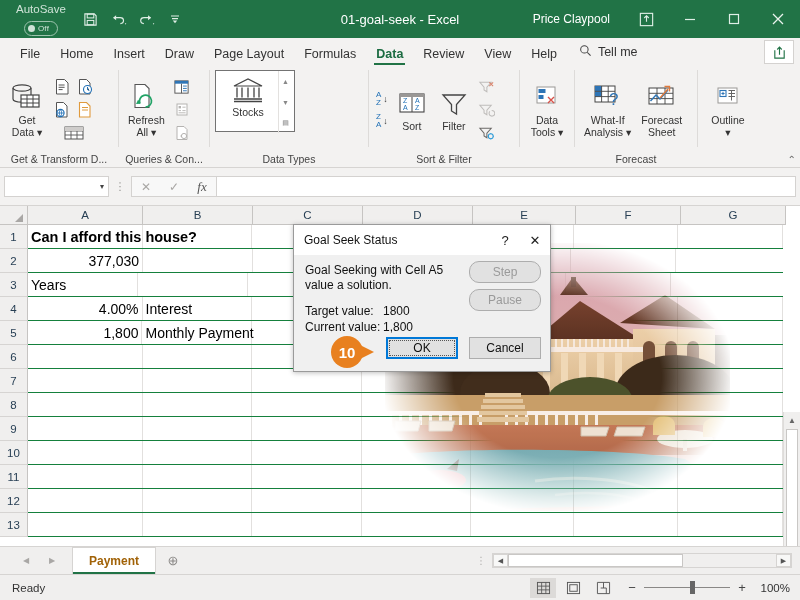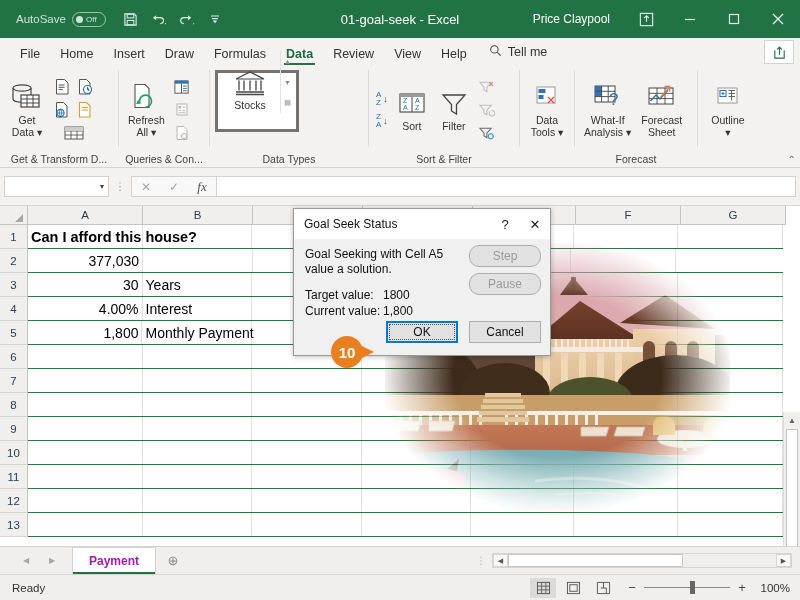--- a/index.html
+++ b/index.html
@@ -10,21 +10,21 @@
     background: #fff;
   }
   #app { position: relative; width: 800px; height: 600px; background:#fff; }
 
   
   .titlebar {
     position:absolute; left:0; top:0; width:800px; height:38px;
     background:#217346; color:#fff;
     display:flex; align-items:center;
   }
-  .tb-autosave { display:flex; align-items:center; gap:6px; margin-left:16px; }
+  .tb-autosave { display:flex; align-items:center; gap:6px; margin-left:16px;flex-direction:column; }
   .tb-autosave .lbl { font-size:11.5px; color:#cfe3d7; }
   .toggle {
     width:34px; height:15px; border-radius:8px; border:1px solid #9dc4ae;
     display:flex; align-items:center; gap:3px; padding:0 3px; background:transparent;
   }
   .toggle .knob { width:7px; height:7px; border-radius:50%; background:#cfe3d7; }
   .toggle .ttxt { font-size:8px; color:#cfe3d7; letter-spacing:.2px; }
   .qat { display:flex; align-items:center; gap:2px; margin-left:12px; }
   .qat-btn {
     width:26px; height:26px; display:flex; align-items:center; justify-content:center;
@@ -78,22 +78,22 @@
   .rsep { width:1px; background:#dddbd9; margin:4px 0 20px 0; }
   .bigbtn {
     display:flex; flex-direction:column; align-items:center; justify-content:flex-start;
     font-size:10.5px; color:#333; padding:2px 4px; min-width:40px; line-height:11.5px;
     text-align:center;
   }
   .bigbtn .glyph { height:34px; display:flex; align-items:center; justify-content:center; }
   .smallgrid { display:grid; grid-template-columns:auto auto; gap:1px 1px; }
   .smallbtn { width:22px; height:22px; display:flex; align-items:center; justify-content:center; }
   .dtbox {
-    border:3px solid #737373; background:#fff; display:flex; align-items:flex-end;
-    height:62px; margin-top:1px; padding:16px 2px;
+    border:1px solid #737373; background:#fff; display:flex; align-items:flex-start;
+    height:62px; margin-top:1px; padding:0 2px;
   }
   .gallery-scroll { display:flex; flex-direction:column; width:14px; height:62px;
     border-left:1px solid #e3e1df; }
   .gsb { flex:1; display:flex; align-items:center; justify-content:center; color:#888; font-size:7px; }
   .sortminis { display:flex; flex-direction:column; gap:6px; padding:0 2px; }
   .azrow { display:flex; align-items:center; font-size:9px; color:#333; }
   .azrow .col { display:flex; flex-direction:column; line-height:8px; font-size:8px; }
   .azrow .col .a { color:#1f6fb5; } .azrow .col .z { color:#1f6fb5; }
   .collapse-ribbon { position:absolute; right:4px; bottom:2px; color:#666; font-size:10px; }
 
@@ -167,21 +167,21 @@
   .sheetbar {
     position:absolute; left:0; top:546px; width:800px; height:28px;
     background:#f0efee; border-top:1px solid #d6d4d2; display:flex; align-items:center;
   }
   .navarrows { display:flex; align-items:center; gap:2px; padding-left:14px; }
   .navarrow { width:24px; height:20px; display:flex; align-items:center; justify-content:center;
     color:#a9a7a5; font-size:8px; }
   .sheettab {
     margin-left:8px; height:27px; background:#fff; border:1px solid #d6d4d2; border-bottom:none;
     display:flex; align-items:center; padding:0 16px; font-size:12px; font-weight:bold;
-    color:#a21caf; position:relative;
+    color:#a16207; position:relative;
   }
   .sheettab::after { content:''; position:absolute; left:0; right:0; bottom:0; height:2px; background:#217346; }
   .addsheet { width:34px; height:26px; display:flex; align-items:center; justify-content:center;
     color:#8a8886; font-size:13px; }
   .sb-dots { margin-left:auto; color:#b0aeac; font-size:10px; padding-right:6px; }
   .hscroll { width:300px; height:15px; background:#f0efee; border:1px solid #d6d4d2;
     display:flex; align-items:center; margin-right:8px; }
   .hs-arrow { width:15px; height:13px; display:flex; align-items:center; justify-content:center;
     color:#555; font-size:7px; border:1px solid #d6d4d2; background:#f8f8f7; }
   .hs-track { flex:1; height:13px; position:relative; }
@@ -199,21 +199,21 @@
   .viewbtn { width:26px; height:20px; display:flex; align-items:center; justify-content:center; color:#555; }
   .viewbtn.active { background:#dcdad8; }
   .zoomctl { display:flex; align-items:center; gap:6px; margin-left:6px; }
   .zoom-minus, .zoom-plus { font-size:13px; color:#444; width:12px; text-align:center; }
   .zoom-track { width:86px; height:1px; background:#8a8886; position:relative; }
   .zoom-thumb { position:absolute; left:46px; top:-6px; width:5px; height:13px; background:#666; }
   .zoom-pct { font-size:11.5px; color:#333; width:36px; text-align:right; }
 
   
   .dialog {
-    position:absolute; left:293px; top:208px; width:258px; height:148px;
+    position:absolute; left:293px; top:224px; width:258px; height:148px;
     background:#f0f0f0; border:1px solid #9a9a9a; box-shadow:0 1px 5px rgba(0,0,0,.25);
   }
   .dlg-title {
     height:30px; background:#fff; display:flex; align-items:center; padding-left:10px;
   }
   .dlg-title .t { font-size:12px; color:#111; }
   .dlg-title .btns { margin-left:auto; display:flex; }
   .dlg-title .tb { width:30px; height:30px; display:flex; align-items:center; justify-content:center;
     color:#222; font-size:13px; }
   .dlg-body { position:relative; height:118px; }
@@ -314,20 +314,21 @@
           </svg>
       </span>
     </div>
   </div>
 
   <div class="tabstrip">
     <div class="rtab">File</div>
     <div class="rtab">Home</div>
     <div class="rtab">Insert</div>
     <div class="rtab">Draw</div>
+    <div class="rtab">Page Layout</div>
     <div class="rtab">Formulas</div>
     <div class="rtab active">Data</div>
     <div class="rtab">Review</div>
     <div class="rtab">View</div>
     <div class="rtab">Help</div>
     <div class="tellme">
       <span>
         <svg width="13" height="13" viewBox="0 0 14 14">
             <circle cx="5.8" cy="5.8" r="4" fill="none" stroke="#444" stroke-width="1.1"></circle>
             <path d="M8.9 8.9 12.5 12.5" stroke="#444" stroke-width="1.1"></path>
@@ -662,21 +663,20 @@
       <div class="cellrow" style="height:24px">
         <div class="cell num" style="width:115px">377,030</div>
         <div class="cell" style="width:110px"></div>
         <div class="cell" style="width:110px"></div>
         <div class="cell" style="width:103px"></div>
         <div class="cell" style="width:105px"></div>
         <div class="cell" style="width:105px"></div>
       </div>
 
       <div class="cellrow" style="height:24px">
-        <div class="cell num" style="width:115px">30</div>
         <div class="cell" style="width:110px">Years</div>
         <div class="cell" style="width:110px"></div>
         <div class="cell" style="width:110px"></div>
         <div class="cell" style="width:103px"></div>
         <div class="cell" style="width:105px"></div>
         <div class="cell" style="width:105px"></div>
       </div>
 
       <div class="cellrow" style="height:24px">
         <div class="cell num" style="width:115px">4.00%</div>

